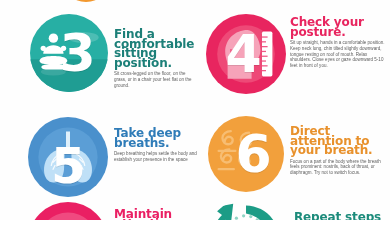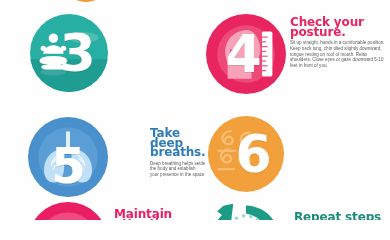--- a/index.html
+++ b/index.html
@@ -57,21 +57,21 @@
   #p3 .txt{padding-top:16px;padding-left:6px;}
 
   #p4{left:206px;top:14px;width:180px;}
   #p4 .badge{width:80px;height:80px;}
   #p4 .num{font-size:52px;margin-left:-6px;}
   #p4 .txt{padding-top:4px;padding-left:4px;}
 
   #p5{left:28px;top:117px;width:172px;}
   #p5 .badge{width:80px;height:80px;}
   #p5 .num{font-size:50px;margin-top:9px;}
-  #p5 .txt{padding-top:12px;padding-left:6px;margin-left:36px;}
+  #p5 .txt{padding-top:12px;padding-left:6px;}
 
   #p6{left:208px;top:116px;width:180px;}
   #p6 .badge{width:76px;height:76px;}
   #p6 .num{font-size:52px;margin-left:14px;}
   #p6 .txt{padding-top:11px;padding-left:6px;}
 
   #p7{left:28px;top:202px;width:172px;}
   #p7 .badge{width:80px;height:80px;}
   #p7 .num{font-size:50px;margin-top:6px;}
   #p7 .txt{padding-top:8px;padding-left:6px;}
@@ -97,20 +97,24 @@
           <ellipse cx="30" cy="74" rx="16" ry="5" fill="#ffffff" opacity=".12"></ellipse>
           <circle cx="30" cy="31" r="6" fill="#ffffff"></circle>
           <path d="M30 40c-8 0-13 5-13 11h26c0-6-5-11-13-11z" fill="#ffffff"></path>
           <path d="M14 57c6-4 26-4 32 0 4 3 1 7-5 7H19c-6 0-9-4-5-7z" fill="#ffffff"></path>
           <path d="M16 66c6-3 24-3 30 0 3 2 1 5-4 5H20c-5 0-7-3-4-5z" fill="#ffffff"></path>
           <circle cx="17" cy="44" r="3.4" fill="#ffffff"></circle>
           <circle cx="43" cy="44" r="3.4" fill="#ffffff"></circle>
         </svg>
       </div>
       <div class="num">3</div>
+    </div>
+    <div class="txt">
+      <h3 style="color:#1c7f78">Find a comfortable sitting position.</h3>
+      <p>Sit cross-legged on the floor, on the grass, or in a chair your feet flat on the ground.</p>
     </div>
   </div>
 
   <div class="panel" id="p4">
     <div class="badge" style="background:#e8255f">
       <div class="art">
         <svg viewBox="0 0 100 100">
           <circle cx="50" cy="50" r="36" fill="#f0567f" opacity=".75"></circle>
           <path d="M52 20c-16 0-28 12-28 27 0 8 3 12 3 17v17h30V64c7-5 11-11 11-19 0-14-9-25-16-25z" fill="#f6a9bd" opacity=".95"></path>
           <path d="M30 44c2-1 4 0 4 2s-2 3-4 2z" fill="#e8255f" opacity=".5"></path>
@@ -164,20 +168,24 @@
             <path d="M22 34c0-5 4-8 8-6s3 8-2 9-9-3-9-8 5-9 11-9"></path>
             <path d="M20 58c0-5 4-8 8-6s3 8-2 9-9-3-9-8 5-9 11-9"></path>
             <path d="M46 36c0-5 4-8 8-6s3 8-2 9-9-3-9-8 5-9 11-9"></path>
             <path d="M44 62c0-5 4-8 8-6s3 8-2 9-9-3-9-8 5-9 11-9"></path>
             <path d="M14 46h22M14 70h20"></path>
           </g>
         </svg>
       </div>
       <div class="num">6</div>
     </div>
+    <div class="txt">
+      <h3 style="color:#e8912c">Direct attention to your breath.</h3>
+      <p>Focus on a part of the body where the breath feels prominent: nostrils, back of throat, or diaphragm. Try not to switch focus.</p>
+    </div>
   </div>
 
   <div class="panel" id="p7">
     <div class="badge" style="background:#ea1f63">
       <div class="art">
         <svg viewBox="0 0 100 100">
           <circle cx="50" cy="50" r="37" fill="#f04a80"></circle>
           <path d="M20 50c8-12 18-16 30-16s22 4 30 16c-8 14-18 20-30 20s-22-6-30-20z" fill="#e01257"></path>
           <path d="M20 50h60" stroke="#ffffff" stroke-width="3" fill="none"></path>
         </svg>

